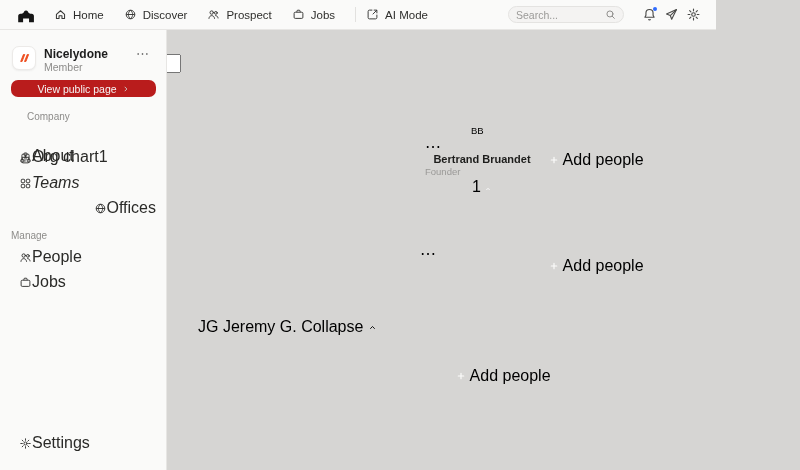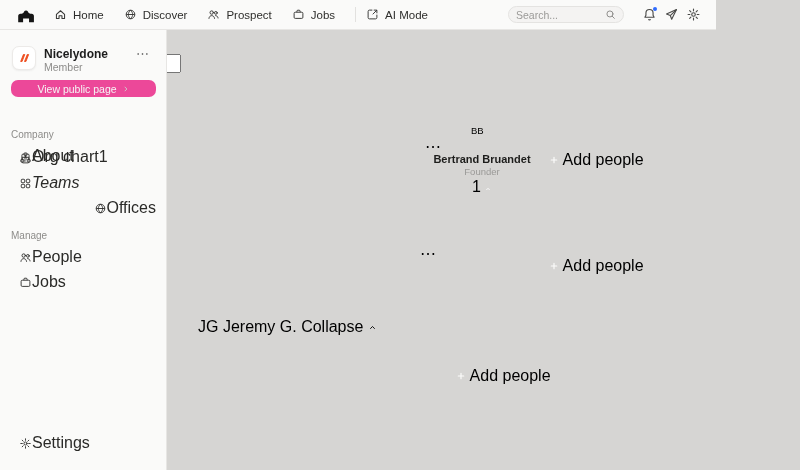--- a/index.html
+++ b/index.html
@@ -30,21 +30,21 @@
   
   #sidebar { position:absolute; top:30px; left:0; width:167px; height:440px;
     background:#fafaf9; border-right:1px solid #e7e6e4; z-index:5; }
   #org-avatar { position:absolute; left:12px; top:16px; width:24px; height:24px;
     background:#ffffff; border:1px solid #eceae8; border-radius:7px;
     display:flex; align-items:center; justify-content:center; box-shadow:0 1px 2px rgba(0,0,0,.06); }
   #org-name { position:absolute; left:44px; top:17px; font-size:12px; font-weight:700; color:#1c1c1c; }
   #org-role { position:absolute; left:44px; top:31px; font-size:10.5px; color:#8d8c8a; }
   #org-more { position:absolute; left:136px; top:16px; font-size:13px; color:#555; letter-spacing:1px; cursor:pointer; }
   #view-public { position:absolute; left:11px; top:50px; width:145px; height:17px;
-    background:#ec4899; border-radius:7px; color:#f5f5f5; font-size:10.5px;
+    background:#b91c1c; border-radius:7px; color:#f5f5f5; font-size:10.5px;
     display:flex; align-items:center; justify-content:center; gap:5px; cursor:pointer; }
   .side-label { position:absolute; left:11px; font-size:10px; color:#8d8c8a; }
   .side-item { position:absolute; left:10px; width:146px; height:22px; border-radius:8px;
     display:flex; align-items:center; cursor:pointer; color:#2a2a28; }
   .side-item .ic { width:13px; margin-left:9px; color:#76757'}; }
   .side-item .ic { width:13px; margin-left:9px; color:#767573; }
   .side-item .lbl { font-size:12px; margin-left:8px; flex:1; }
   .side-item.active { background:#e9e8e5; }
   .side-item.active .lbl { font-weight:600; }
   .red-badge { min-width:14px; height:14px; border-radius:999px; background:#c6431f; color:#fff;
@@ -215,21 +215,21 @@
 
     <div id="view-public">
       <span>View public page</span>
       <span class="ic">
           <svg width="8" height="8" viewBox="0 0 16 16" fill="none" stroke="#cfcfcd" stroke-width="1.8" stroke-linecap="round" stroke-linejoin="round">
             <path d="M6 4.2 9.8 8 6 11.8"></path>
           </svg>
         </span>
     </div>
 
-    <div class="side-label" style="top:99px;">Company</div>
+    <div class="side-label" style="top:81px;margin-left:16px;">Company</div>
 
     <div class="side-item" style="top:113px;align-items:flex-end;">
       <span class="ic">
           <svg width="13" height="13" viewBox="0 0 16 16" fill="none" stroke="currentColor" stroke-width="1.1">
             <rect x="3.6" y="2.6" width="8.8" height="10.8" rx="1.4"></rect>
             <path d="M6 6.2h4M6 8.6h4M6 11h2.4"></path>
           </svg>
         </span>
       <span class="lbl">About</span>
     </div>
@@ -320,21 +320,21 @@
         <svg width="12" height="12" viewBox="0 0 16 16" fill="none" stroke="currentColor" stroke-width="1.5" stroke-linecap="round" stroke-linejoin="round">
           <path d="M4.5 6.2 8 9.8l3.5-3.6"></path>
         </svg>
       </span>
   </div>
 
   <div class="abs circle-avatar" style="left:469px; top:123px; width:26px; height:26px; font-size:9.5px; z-index:3; border:2px solid #d6d5d3;">BB</div>
   <div class="abs card" style="left:425px; top:137px; width:114px; height:47px; z-index:2;">
     <div class="card-more">⋯</div>
     <div style="position:absolute; top:16px; left:0; right:0; text-align:center; font-size:11px; font-weight:700; color:#1d1d1b;">Bertrand Bruandet</div>
-    <div style="position:absolute; top:29px; left:0; right:0; text-align:center; font-size:9.5px; color:#9a9997;">Founder</div>
+    <div style="position:absolute; top:29px; left:0; right:0; text-align:left; font-size:9.5px; color:#9a9997;">Founder</div>
   </div>
   <div class="abs count-pill" style="left:472px; top:178px; width:23px; height:13px; z-index:4;">
     <span class="n">1</span>
     <span class="ic">
         <svg width="6" height="6" viewBox="0 0 16 16" fill="none" stroke="#fff" stroke-width="2.4" stroke-linecap="round" stroke-linejoin="round">
           <path d="M4.5 9.8 8 6.2l3.5 3.6"></path>
         </svg>
       </span>
   </div>
   <div class="abs add-people" style="left:549px; top:151px;">

